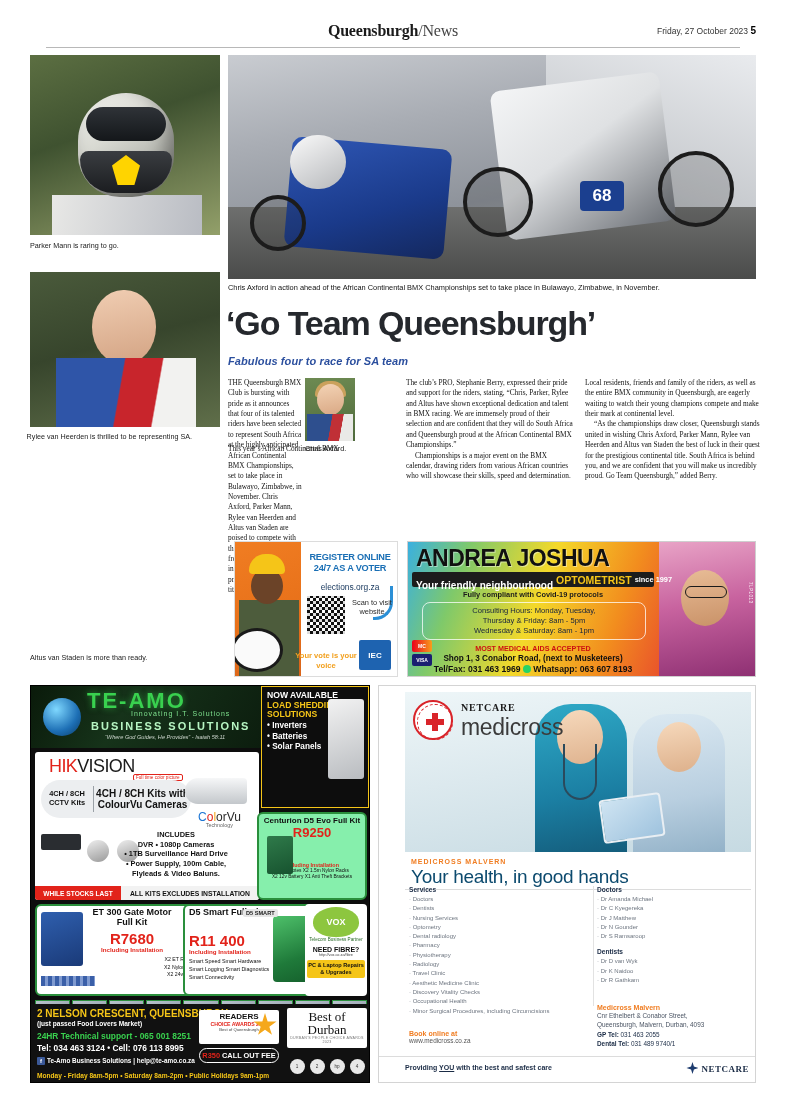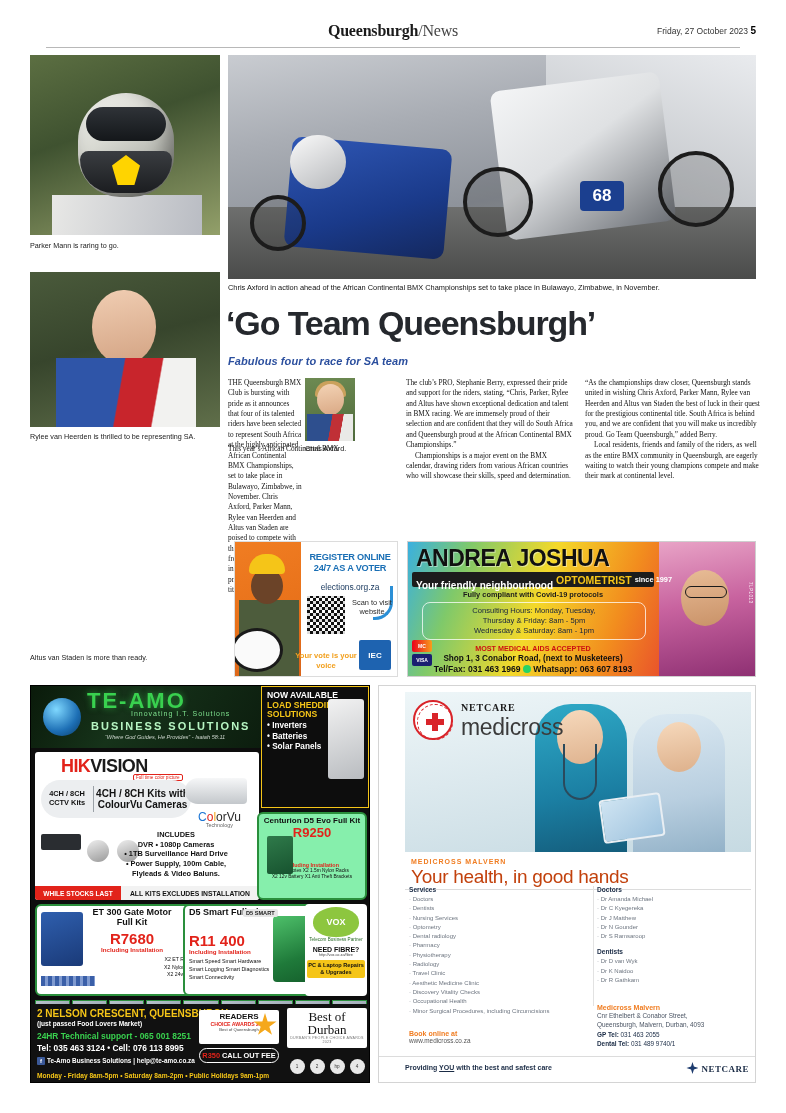--- a/index.html
+++ b/index.html
@@ -351,21 +351,21 @@
   .ta-inverter {
     position: absolute; right: 4px; top: 12px; width: 36px; height: 80px;
     background: linear-gradient(160deg,#f2f2f2,#b9bcc0); border-radius: 3px;
   }
 
   .ta-hik {
     position: absolute; left: 4px; top: 66px; width: 224px; height: 148px;
     background: #ffffff; border-radius: 3px; overflow: hidden;
   }
   .hik-logo {
-    position: absolute; left: 26px; top: 4px; font-weight: bold; font-size: 18px;
+    position: absolute; left: 14px; top: 4px; font-weight: normal; font-size: 18px;
     letter-spacing: -.6px; white-space: nowrap;
   }
   .hik-red { color: #e2231a; }
   .hik-dark { color: #1a1a1a; }
   .hik-pill {
     position: absolute; left: 6px; top: 28px; width: 150px; height: 38px;
     background: #eceef0; border-radius: 19px;
     display: flex; align-items: center;
   }
   .hik-p1 { width: 52px; text-align: center; font-weight: bold; font-size: 7.4px; line-height: 1.15; color: #111; }
@@ -552,21 +552,21 @@
     position: absolute; left: 158px; top: 52px; width: 34px; height: 56px;
     border: 2px solid #2b4a5c; border-radius: 0 0 18px 18px; border-top: none;
   }
 
   .med-kicker {
     position: absolute; left: 32px; top: 172px;
     font-weight: bold; font-size: 7px; letter-spacing: 1px; color: #f07d22;
   }
   .med-h1 {
     position: absolute; left: 32px; top: 180px;
-    font-size: 19px; color: #c2410c; letter-spacing: -.3px;
+    font-size: 19px; color: #0c4a6e; letter-spacing: -.3px;
   }
   .med-divider { position: absolute; left: 26px; top: 203px; width: 346px; height: 1px; background: #dcdcdc; }
 
   .med-col { position: absolute; top: 200px; }
   .med-col-left { left: 30px; width: 196px; }
   .med-col-right { left: 218px; width: 150px; }
   .med-h2 { font-weight: bold; font-size: 6.6px; color: #1a2b45; margin-bottom: 2px; }
   .med-li { font-size: 6px; line-height: 1.55; color: #6e7681; }
   .med-gap { height: 7px; }
   .med-vline { position: absolute; left: 214px; top: 200px; width: 1px; height: 120px; background: #e2e2e2; }
@@ -630,35 +630,35 @@
   <div class="art-caption">Chris Axford in action ahead of the African Continental BMX Championships set to take place in Bulawayo, Zimbabwe, in November.</div>
 
   <div class="headline">‘Go Team Queensburgh’</div>
   <div class="subhead">Fabulous four to race for SA team</div>
 
   <div class="photo ph-rylee">
     <div class="hair"></div>
     <div class="face"></div>
     <div class="kit"></div>
   </div>
-  <div class="caption" style="left:30px; top:432px; width:175px;">Rylee van Heerden is thrilled to be representing SA.</div>
+  <div class="caption" style="left:17px; top:432px; width:175px;text-align:right;">Rylee van Heerden is thrilled to be representing SA.</div>
 
   <div class="caption" style="left:30px; top:653px; width:190px;">Altus van Staden is more than ready.</div>
 
   <div class="cols">
     <div class="col col-1">
       <p>THE Queensburgh BMX Club is bursting with pride as it announces that four of its talented riders have been selected to represent South Africa at the highly anticipated African Continental BMX Championships, set to take place in Bulawayo, Zimbabwe, in November. Chris Axford, Parker Mann, Rylee van Heerden and Altus van Staden are poised to compete with the best BMX riders from across the continent in a bid for the prestigious continental title.</p>
     </div>
     <div class="col col-2">
       <p>The club’s PRO, Stephanie Berry, expressed their pride and support for the riders, stating, “Chris, Parker, Rylee and Altus have shown exceptional dedication and talent in BMX racing. We are immensely proud of their selection and are confident that they will do South Africa and Queensburgh proud at the African Continental BMX Championships.”</p>
       <p>Championships is a major event on the BMX calendar, drawing riders from various African countries who will showcase their skills, speed and determination.</p>
     </div>
     <div class="col col-3">
+      <p>Local residents, friends and family of the riders, as well as the entire BMX community in Queensburgh, are eagerly waiting to watch their young champions compete and make their mark at continental level.</p>
       <p>“As the championships draw closer, Queensburgh stands united in wishing Chris Axford, Parker Mann, Rylee van Heerden and Altus van Staden the best of luck in their quest for the prestigious continental title. South Africa is behind you, and we are confident that you will make us incredibly proud. Go Team Queensburgh,” added Berry.</p>
-      <p>Local residents, friends and family of the riders, as well as the entire BMX community in Queensburgh, are eagerly waiting to watch their young champions compete and make their mark at continental level.</p>
     </div>
   </div>
   <div class="col col-1b" style="position:absolute; left:228px; top:444px; width:168px;">
     <p>This year’s African Continental BMX</p>
   </div>
 
   <div class="photo ph-chris">
     <div class="chair"></div>
     <div class="cface"></div>
     <div class="cshirt"></div>
@@ -820,21 +820,21 @@
       <div class="ta-tl">ALARMS</div>
       <div class="ta-tl">FIBRE</div>
       <div class="ta-tl">SUPPORT</div>
       <div class="ta-tl">LOCKSMITH</div>
     </div>
 
     <div class="ta-foot">
       <div class="tf-addr">2 NELSON CRESCENT, QUEENSBURGH</div>
       <div class="tf-addr2">(just passed Food Lovers Market)</div>
       <div class="tf-sup">24HR Technical support - 065 001 8251</div>
-      <div class="tf-tel">Tel: 035 463 3124  •  Cell: 076 113 8995</div>
+      <div class="tf-tel">Tel: 034 463 3124  •  Cell: 076 113 8995</div>
       <div class="tf-em">
         <span class="tf-fb">f</span><span>Te-Amo Business Solutions  |  help@te-amo.co.za</span>
       </div>
       <div class="tf-hrs">Monday - Friday 8am-5pm • Saturday 8am-2pm • Public Holidays 9am-1pm</div>
 
       <div class="tf-readers">
         <div class="tf-star"></div>
         <div class="tf-r1">READERS</div>
         <div class="tf-r2">CHOICE AWARDS 2023</div>
         <div class="tf-r3">Best of Queensburgh</div>

